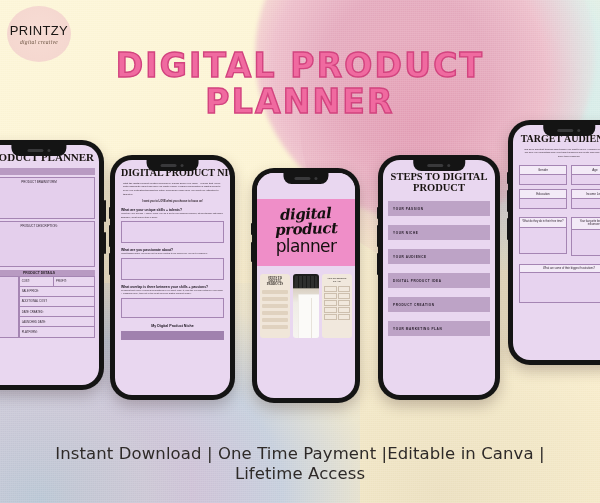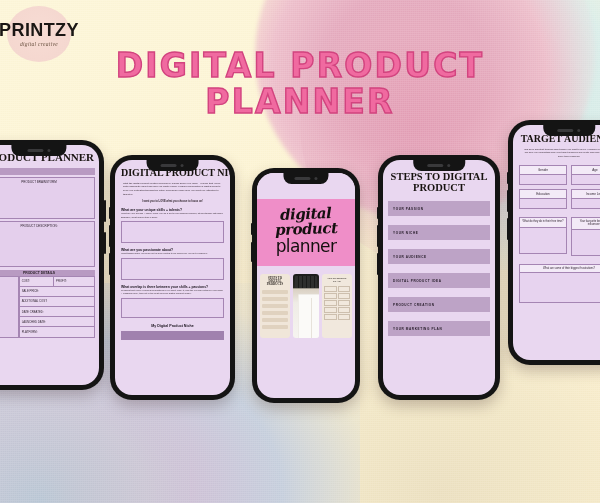--- a/index.html
+++ b/index.html
@@ -53,21 +53,21 @@
   
   .logo{
     position:absolute; left:7px; top:6px; width:64px; height:56px;
     border-radius:50%;
     background:radial-gradient(circle at 50% 45%, #f7dcd4 0%, #f5d8d0 60%, #f3d6ce 100%);
     display:flex; flex-direction:column; align-items:center; justify-content:center;
     z-index:6;
   }
   .logo-main{
     font-family:"Liberation Sans", sans-serif;
-    font-weight:bold; font-size:18px; letter-spacing:.4px; color:#1a1614;
+    font-weight:normal; font-size:13px; letter-spacing:.4px; color:#1a1614;
     line-height:1;
   }
   .logo-sub{
     font-family:"Liberation Serif", serif;
     font-style:italic; font-size:5.5px; color:#6a5240; letter-spacing:.3px;
     margin-top:2px;
   }
 
   
   .title-wrap{
@@ -431,14 +431,15 @@
             </div>
         </div>
         <div class="wide">
           <div class="cap">What are some of their biggest frustrations?</div>
           <div class="inp"></div>
         </div>
       </div>
     </div>
   </div>
 
+  <div class="caption">Instant Download | One Time Payment |Editable in Canva | Lifetime Access</div>
 
 </div>
 
 </body></html>

